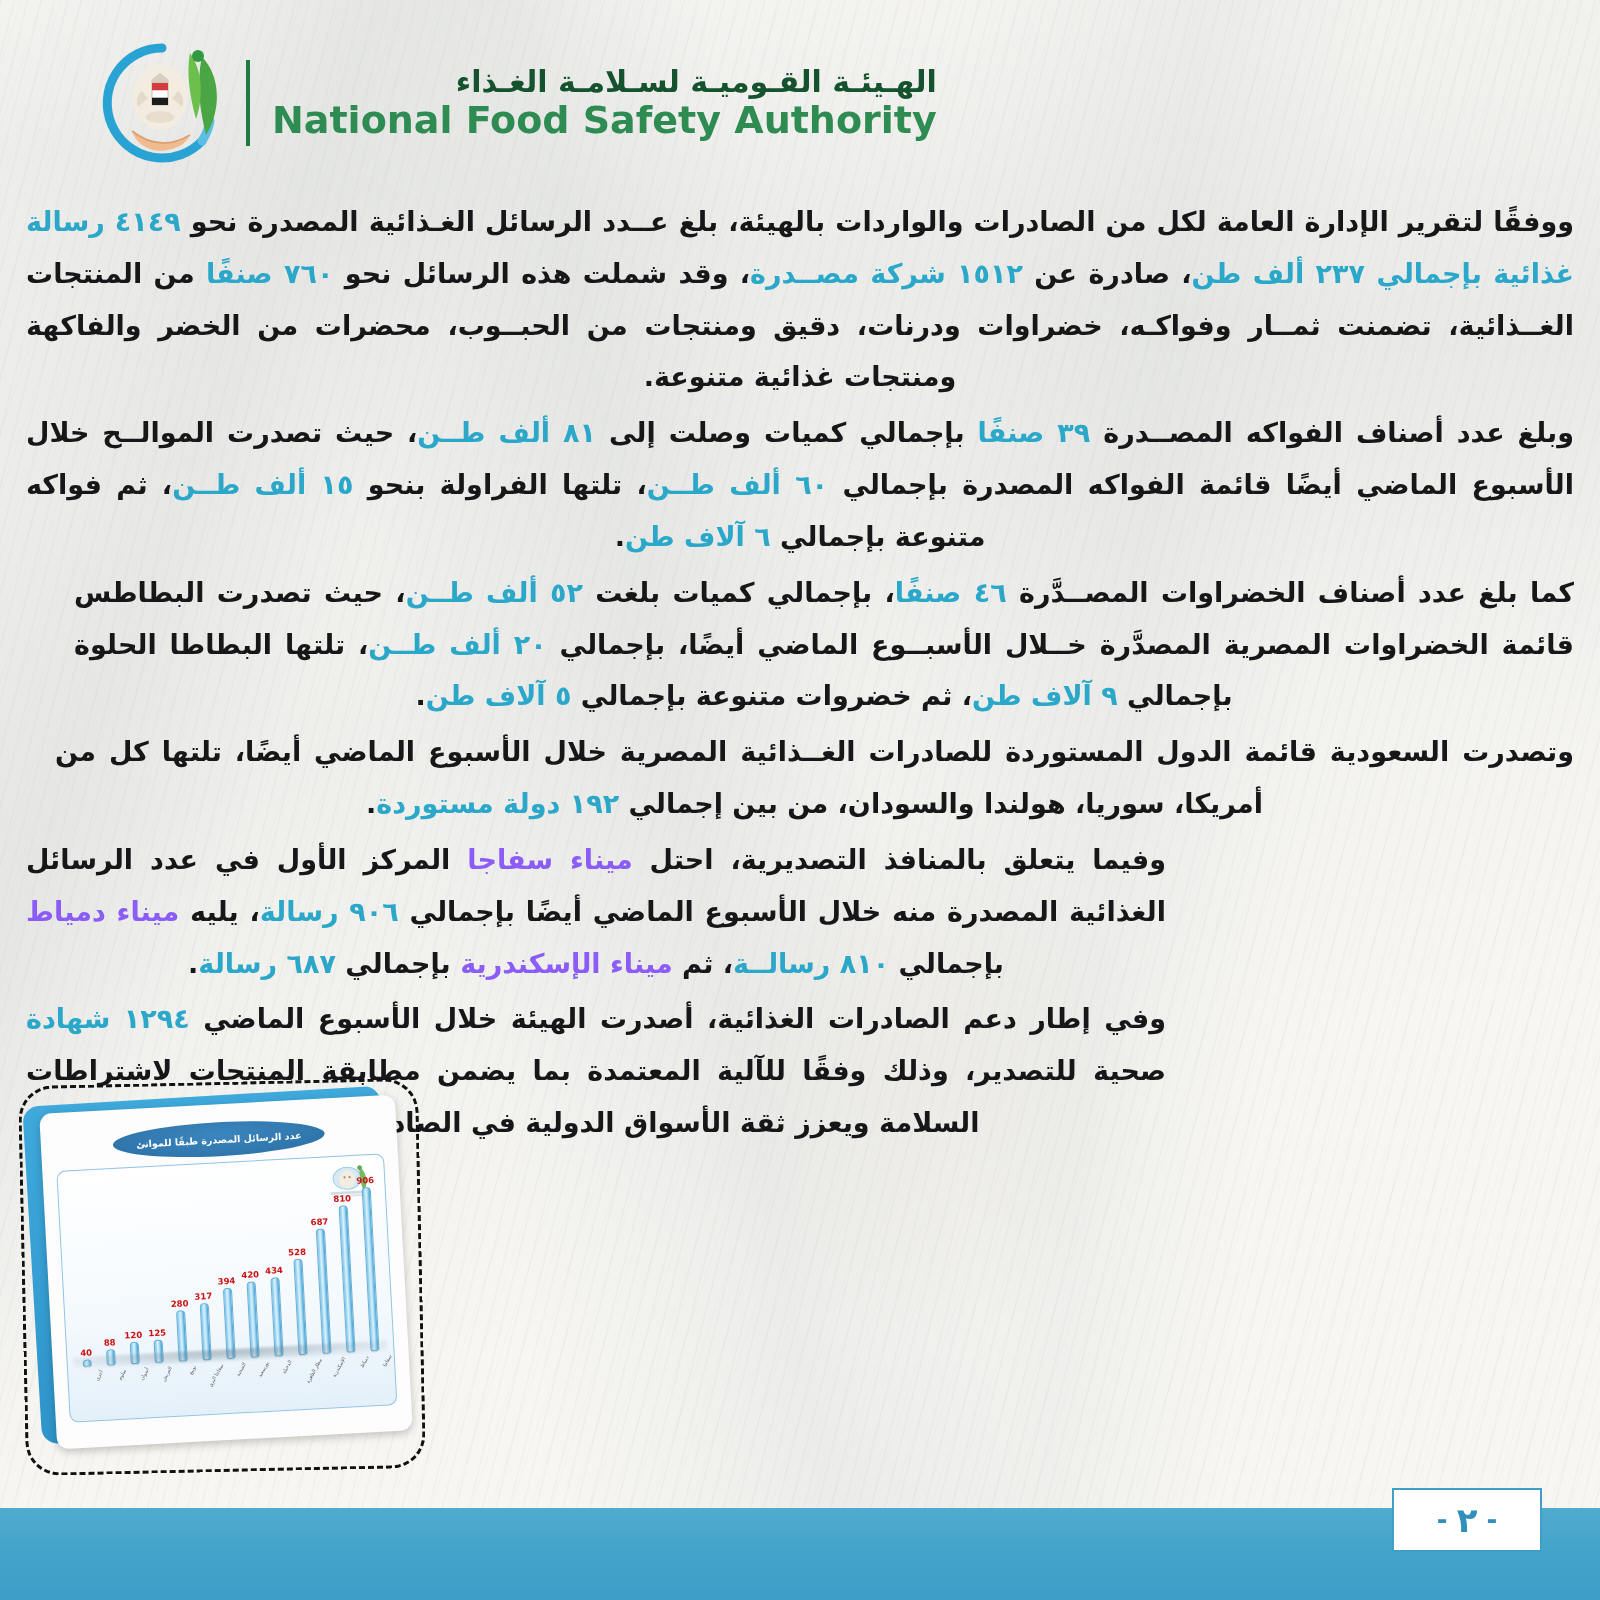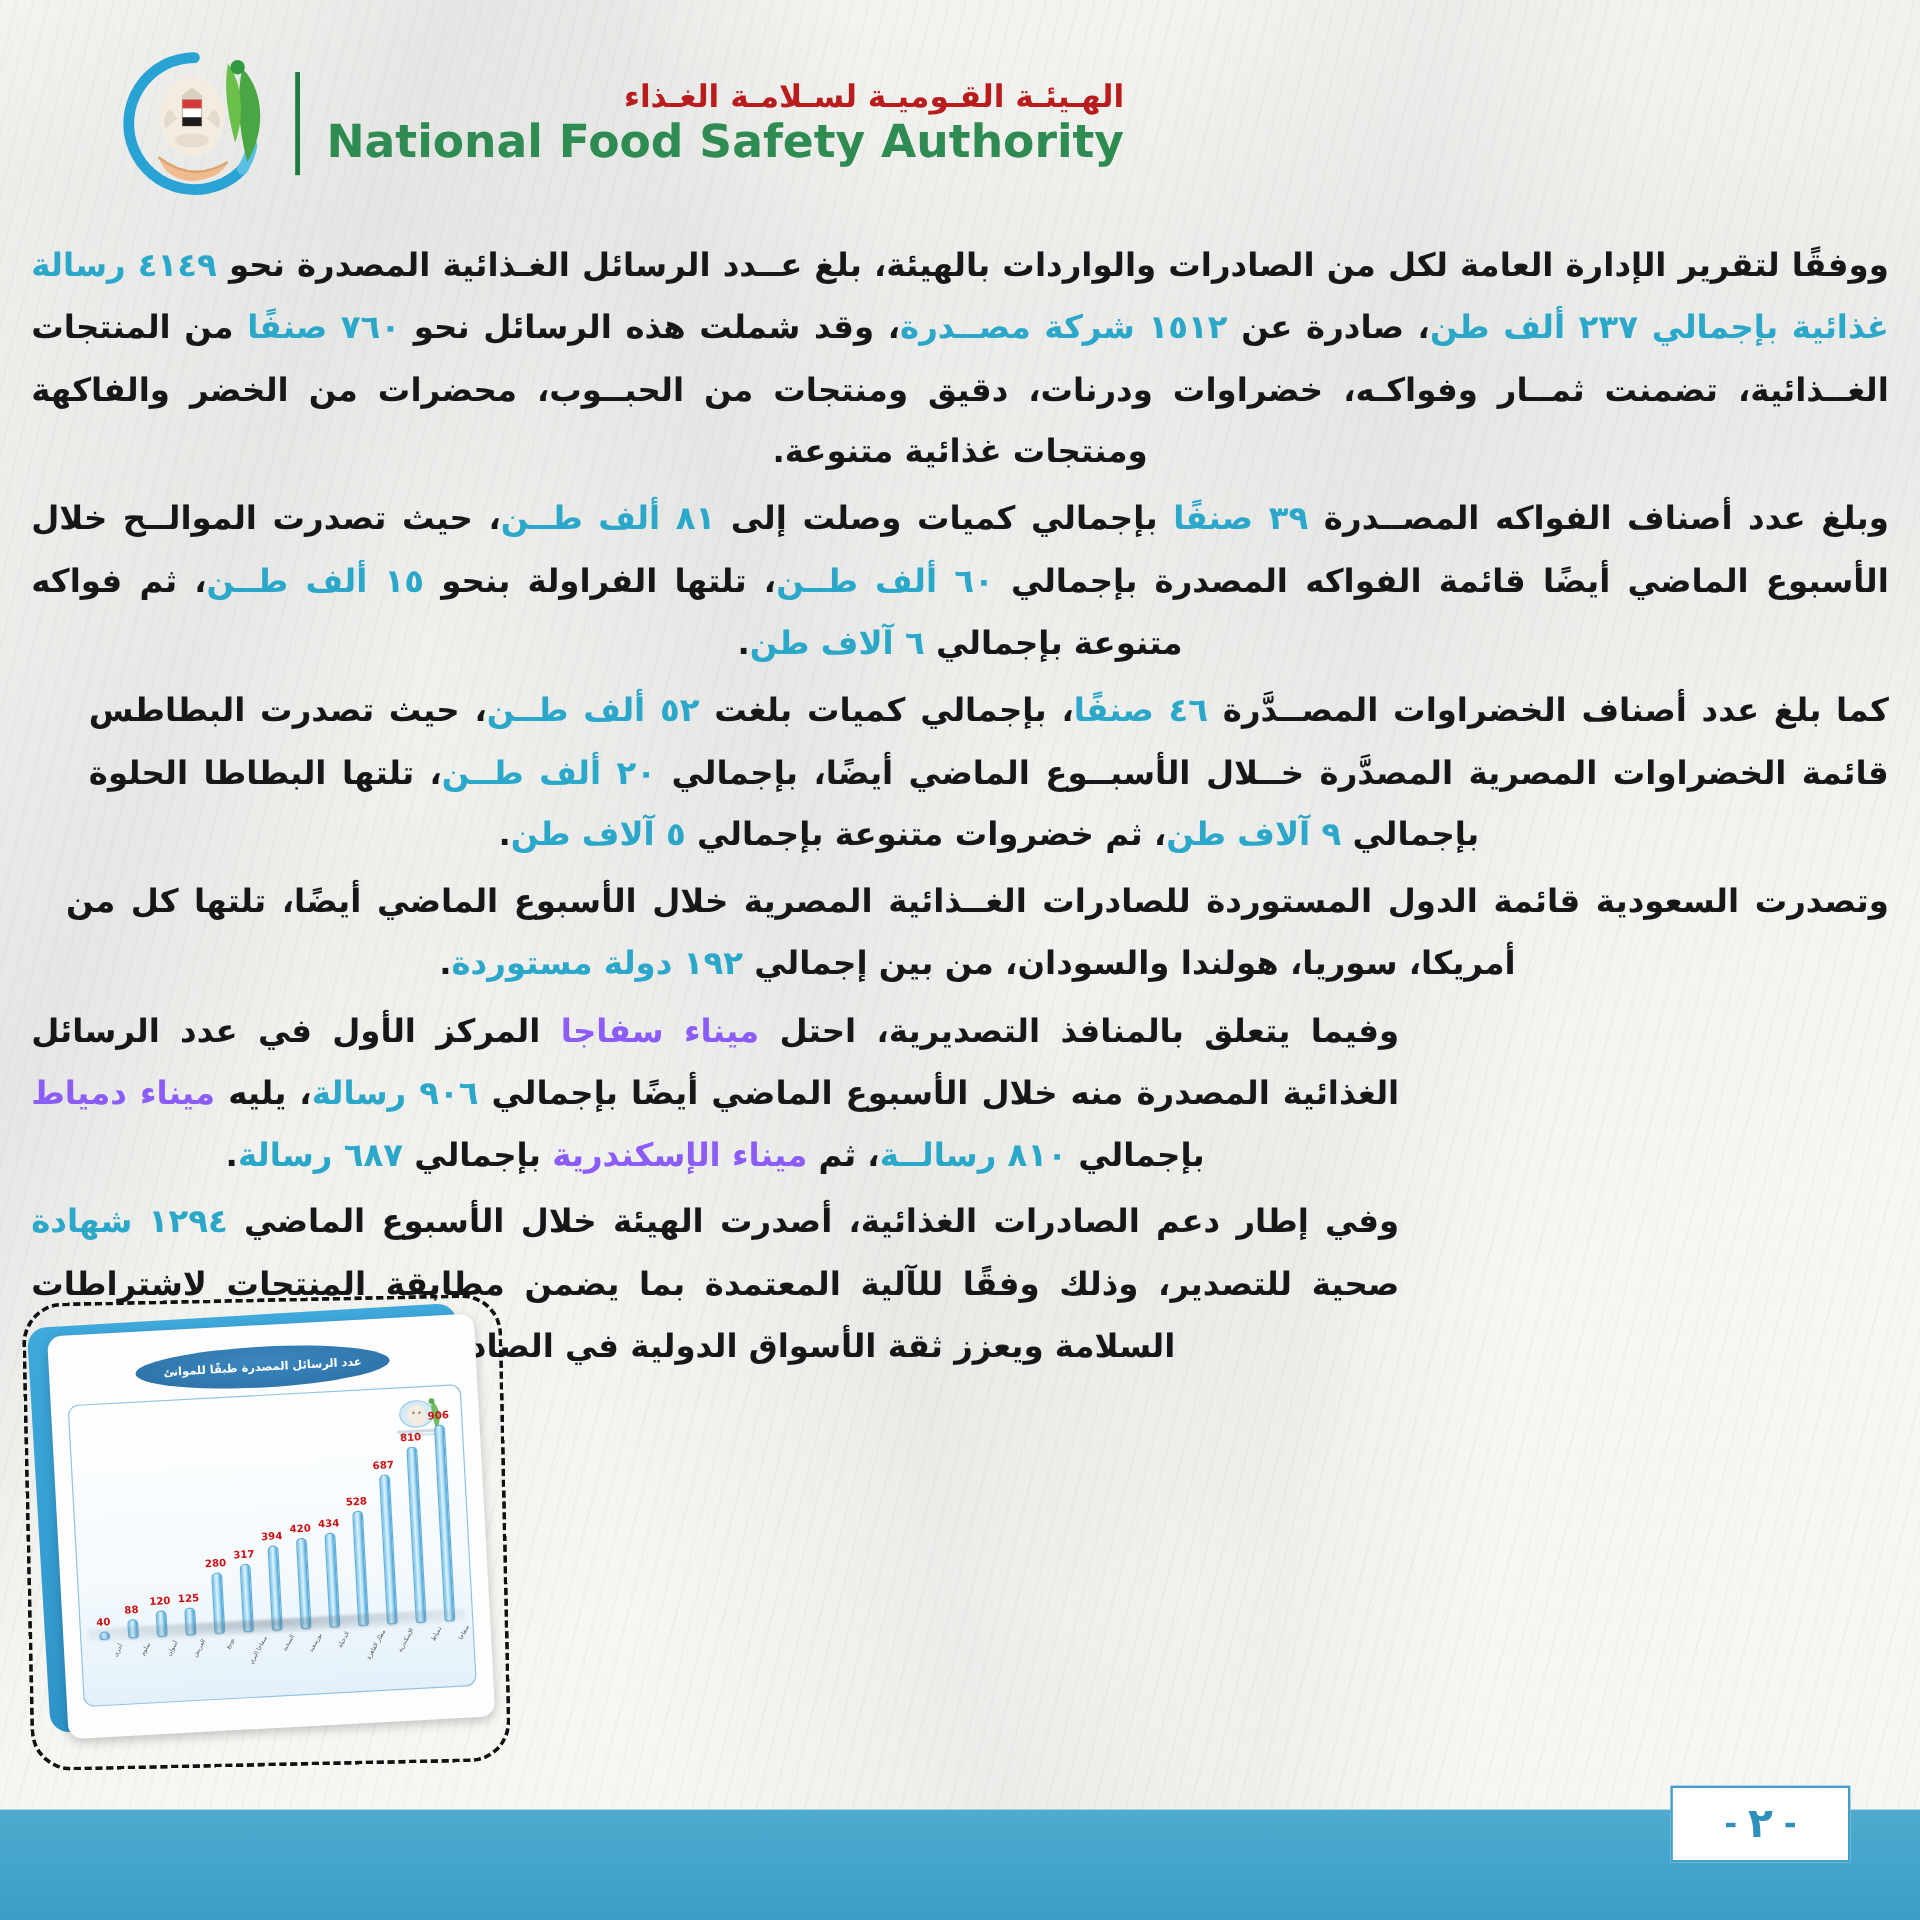--- a/index.html
+++ b/index.html
@@ -78,24 +78,24 @@
     margin: 0 22px 0 20px;
     flex: 0 0 auto;
   }
   .brand-text {
     text-align: right;
     color: #1f7a44;
     line-height: 1.06;
     flex: 0 0 auto;
   }
   .brand-ar {
-    font-size: 26px;
+    font-size: 30px;
     font-weight: 700;
     letter-spacing: 1px;
-    color: #b91c1c;
+    color: #14532d;
     white-space: nowrap;
     direction: rtl;
   }
   .brand-en {
     font-size: 38px;
     font-weight: 700;
     color: #2e8b52;
     direction: ltr;
     white-space: nowrap;
     margin-top: 2px;

